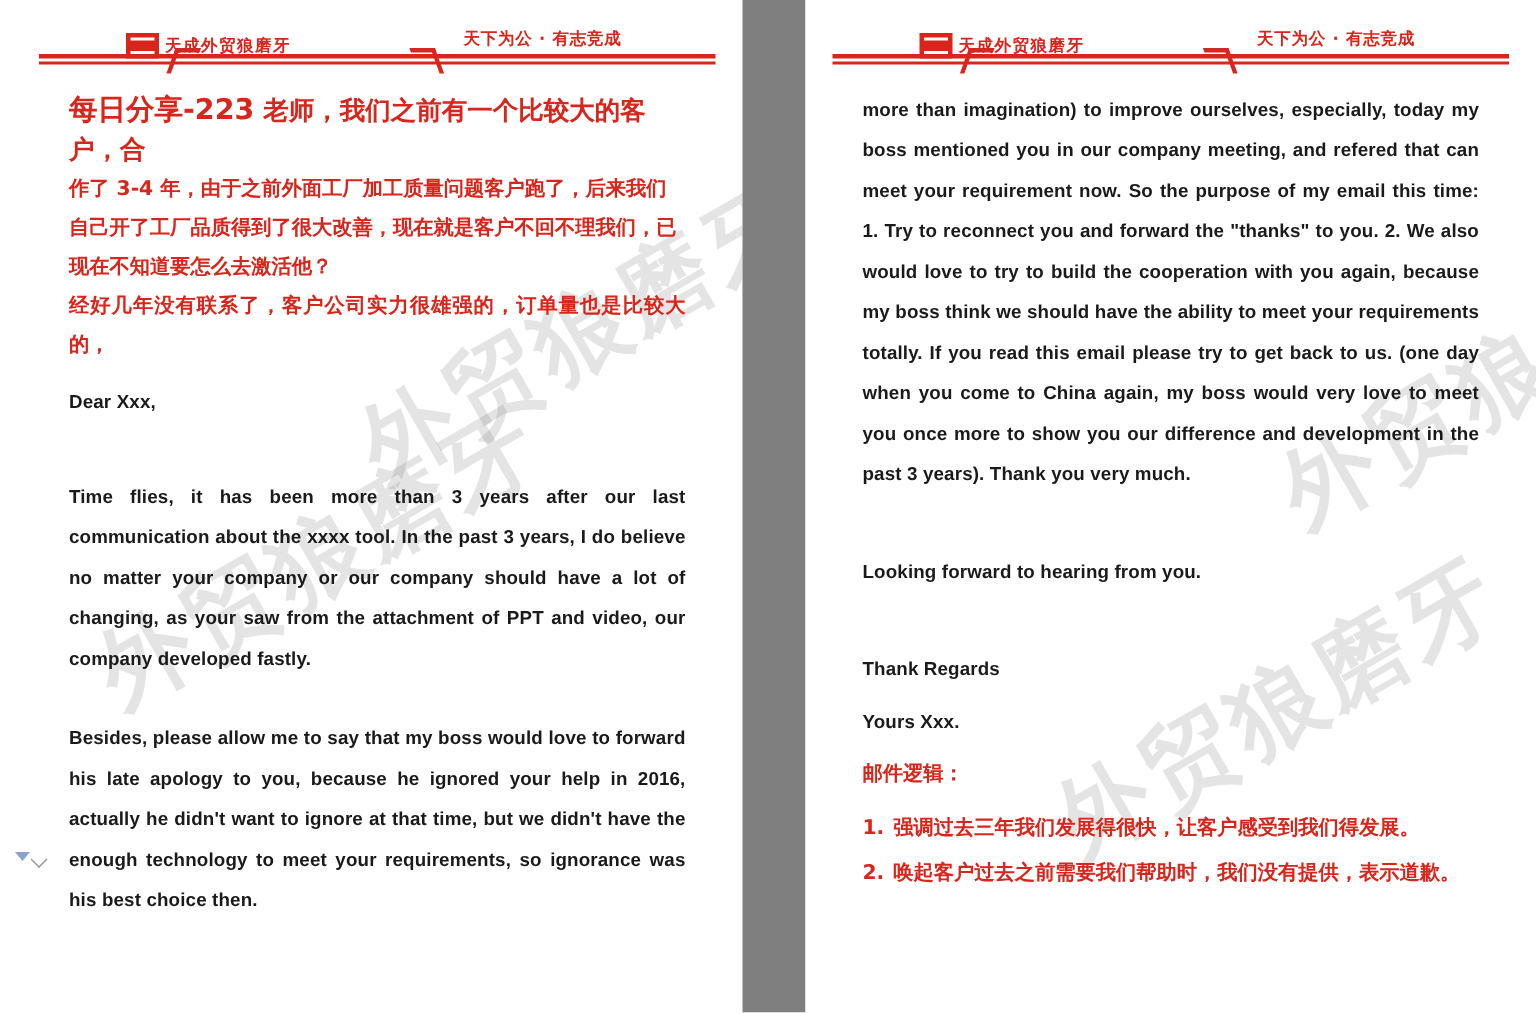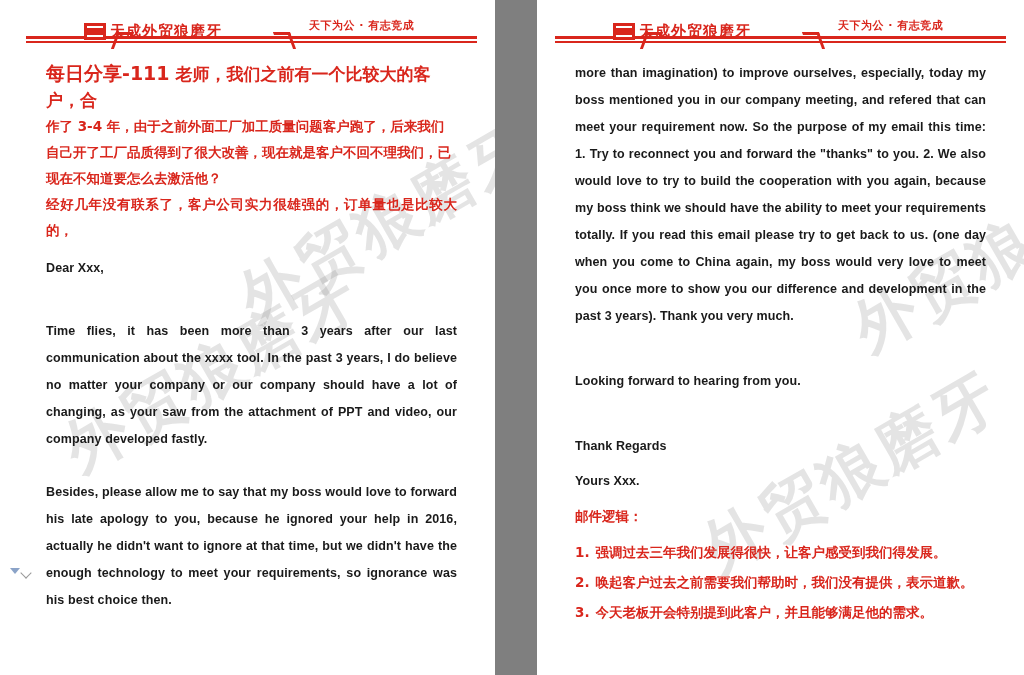--- a/index.html
+++ b/index.html
@@ -74,21 +74,21 @@
     display:inline-block;
     position:relative;
   }
   .lh-mark:before{
     content:"";position:absolute;left:3px;top:3px;right:3px;bottom:3px;
     border-top:2px solid #fff;border-bottom:2px solid #fff;
   }
   .lh-name{
     color:#d9261c;
     font-weight:bold;
-    font-size:15px;
+    font-size:11px;
     letter-spacing:1px;
     font-family:"DejaVu Sans", sans-serif;
   }
   .lh-slogan{
     position:absolute;
     left:283px;top:8px;
     color:#d9261c;
     font-size:11px;
     font-weight:bold;
     letter-spacing:0.5px;
@@ -207,21 +207,21 @@
       <div class="lh-notch r"></div>
       <div class="lh-logo">
         <span class="lh-mark"></span>
         <span class="lh-name">天成外贸狼磨牙</span>
       </div>
       <div class="lh-slogan">天下为公 · 有志竞成</div>
     </div>
 
     <div class="body">
       <div class="title-line">
-        <span class="big">每日分享-111</span>
+        <span class="big">每日分享-223</span>
         <span>老师，我们之前有一个比较大的客户，合</span>
       </div>
       <div class="red-para">作了 3-4 年，由于之前外面工厂加工质量问题客户跑了，后来我们</div>
       <div class="red-para">自己开了工厂品质得到了很大改善，现在就是客户不回不理我们，已</div>
       <div class="red-para">现在不知道要怎么去激活他？</div>
       <div class="red-para">经好几年没有联系了，客户公司实力很雄强的，订单量也是比较大的，</div>
 
       <div class="spacer-sm"></div>
       <p class="en tight">Dear Xxx,</p>
       <div class="spacer-md"></div>
@@ -270,19 +270,16 @@
       <p class="en tight">Yours Xxx.</p>
       <div style="height:6px"></div>
       <div class="red-list">邮件逻辑：</div>
       <div style="height:6px"></div>
       <div class="red-list">
         <span class="num">1.</span><span>强调过去三年我们发展得很快，让客户感受到我们得发展。</span>
       </div>
       <div class="red-list">
         <span class="num">2.</span><span>唤起客户过去之前需要我们帮助时，我们没有提供，表示道歉。</span>
       </div>
-      <div class="red-list">
-        <span class="num">3.</span><span>今天老板开会特别提到此客户，并且能够满足他的需求。</span>
-      </div>
     </div>
   </div>
 
 </div>
 
 </body></html>

